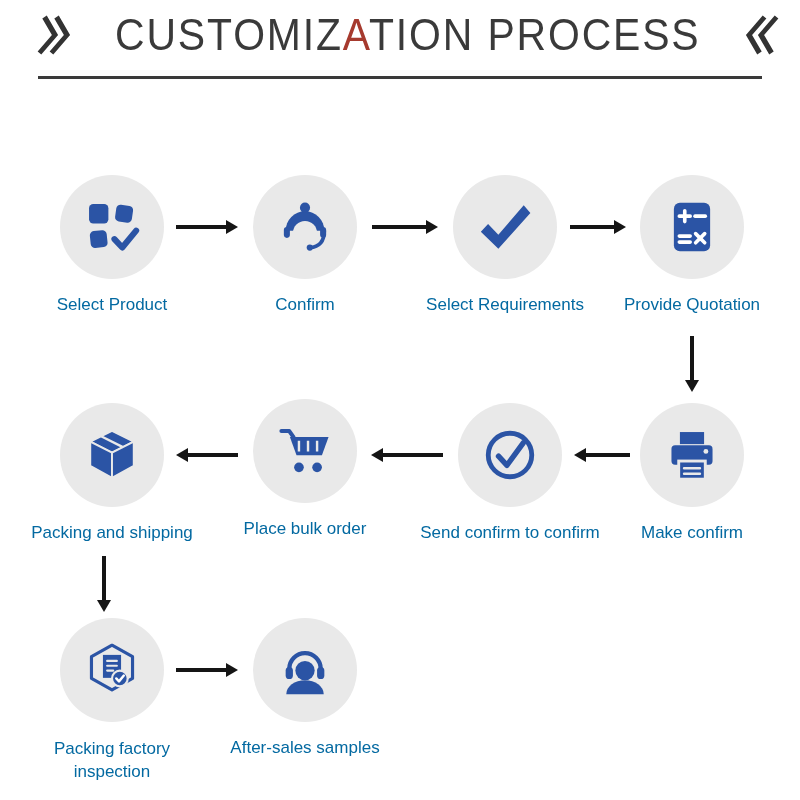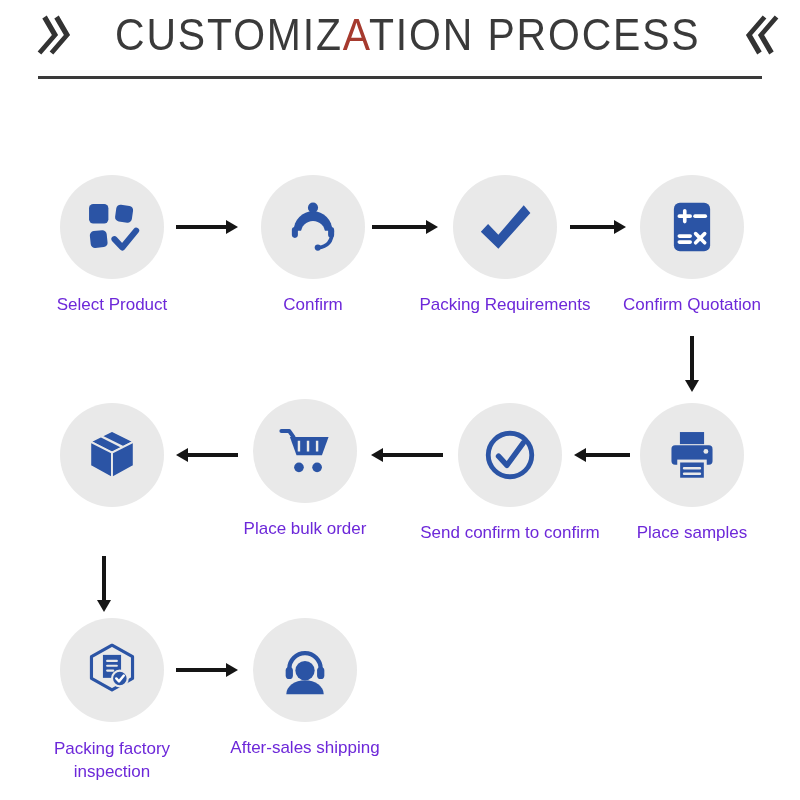--- a/index.html
+++ b/index.html
@@ -10,21 +10,21 @@
   .title-text{font-size:44px;font-weight:500;color:#3a3a3a;letter-spacing:2px;transform:scaleX(.93);white-space:pre;}
   .title-text .accent{color:#a63a2e;}
   .decor svg{display:block;transform:skewX(-8deg);}
   .hr{position:absolute;top:76px;left:38px;right:38px;height:3px;background:#3a3a3a;}
 
   
   .step{position:absolute;width:104px;height:104px;}
   .circle{width:104px;height:104px;border-radius:50%;background:#e9e9e9;display:flex;align-items:center;justify-content:center;}
   .circle svg{width:58px;height:58px;}
   .label{position:absolute;top:120px;left:50%;transform:translateX(-50%);white-space:nowrap;
-         font-size:17px;color:#6d28d9;text-align:center;}
+         font-size:17px;color:#0369a1;text-align:center;}
   .step.wrap .label{white-space:normal;width:160px;line-height:1.35;}
 
   
   .arrow-h{position:absolute;height:16px;display:flex;align-items:center;}
   .arrow-h .shaft{flex:1;height:4.5px;background:#151515;}
   .head-right{width:0;height:0;border-top:7.5px solid transparent;border-bottom:7.5px solid transparent;border-left:12px solid #151515;}
   .head-left{width:0;height:0;border-top:7.5px solid transparent;border-bottom:7.5px solid transparent;border-right:12px solid #151515;}
   .arrow-v{position:absolute;width:16px;display:flex;flex-direction:column;align-items:center;}
   .arrow-v .shaft{flex:1;width:4.5px;background:#151515;}
   .head-down{width:0;height:0;border-left:7.5px solid transparent;border-right:7.5px solid transparent;border-top:12px solid #151515;}
@@ -60,57 +60,57 @@
         <rect x="5" y="5" width="16" height="16" rx="3.5"></rect>
         <rect x="27" y="6" width="14" height="14" rx="3.5" transform="rotate(8 34 13)"></rect>
         <rect x="6" y="27" width="14" height="14" rx="3.5" transform="rotate(-6 13 34)"></rect>
       </g>
       <path d="M26 34 l6.5 7 L44 27" fill="none" stroke="#2b54a5" stroke-width="5" stroke-linecap="round" stroke-linejoin="round"></path>
     </svg>
   </div>
   <div class="label">Select Product</div>
 </div>
 
-<div class="step" style="left:261px;top:175px">
+<div class="step" style="left:253px;top:175px">
   <div class="circle">
     <svg viewBox="0 0 48 48">
       <path d="M8 27 a16 16 0 0 1 32 0 z" fill="#2b54a5"></path>
       <circle cx="24" cy="8" r="4.2" fill="#2b54a5"></circle>
       <circle cx="24" cy="29" r="10" fill="#e9e9e9"></circle>
       <path d="M40 27 q0 13 -12 14" fill="none" stroke="#2b54a5" stroke-width="3"></path>
       <circle cx="28" cy="41" r="2.6" fill="#2b54a5"></circle>
       <rect x="36.5" y="24" width="5" height="9" rx="2.5" fill="#2b54a5"></rect>
       <rect x="6.5" y="24" width="5" height="9" rx="2.5" fill="#2b54a5"></rect>
     </svg>
   </div>
   <div class="label">Confirm</div>
 </div>
 
 <div class="step" style="left:453px;top:175px">
   <div class="circle">
     <svg viewBox="0 0 48 48">
       <path d="M4 28 L10 21.5 L18.5 30.5 L39.5 6 L45 12.5 L18.5 42 Z" fill="#2b54a5"></path>
     </svg>
   </div>
-  <div class="label">Packing Requirements</div>
+  <div class="label">Select Requirements</div>
 </div>
 
 <div class="step" style="left:640px;top:175px">
   <div class="circle">
     <svg viewBox="0 0 48 48">
       <rect x="9" y="4" width="30" height="40" rx="5" fill="#2b54a5"></rect>
       <g stroke="#ffffff" stroke-width="3" stroke-linecap="round" fill="none">
         <path d="M13.5 15 h9 M18 10.5 v9"></path>
         <path d="M26.5 15 h8.5"></path>
         <path d="M13.5 31.5 h9 M13.5 36.5 h9"></path>
         <path d="M27 29.5 l7.5 7.5 M34.5 29.5 l-7.5 7.5"></path>
       </g>
     </svg>
   </div>
-  <div class="label">Confirm Quotation</div>
+  <div class="label">Provide Quotation</div>
 </div>
 
 <div class="arrow-h" style="left:176px;top:219px;width:62px">
     <div class="shaft"></div>
     <div class="head-right"></div>
   </div>
 <div class="arrow-h" style="left:372px;top:219px;width:66px">
     <div class="shaft"></div>
     <div class="head-right"></div>
   </div>
@@ -126,21 +126,21 @@
 <div class="step" style="left:640px;top:403px">
   <div class="circle">
     <svg viewBox="0 0 48 48">
       <rect x="14" y="5" width="20" height="10" fill="#2b54a5"></rect>
       <rect x="7" y="16" width="34" height="16" rx="3" fill="#2b54a5"></rect>
       <circle cx="35.5" cy="21" r="2" fill="#e9e9e9"></circle>
       <rect x="13" y="29" width="22" height="15" fill="#2b54a5" stroke="#e9e9e9" stroke-width="2.4"></rect>
       <path d="M17.5 35 h13 M17.5 39.5 h13" stroke="#e9e9e9" stroke-width="2.2" stroke-linecap="round"></path>
     </svg>
   </div>
-  <div class="label">Place samples</div>
+  <div class="label">Make confirm</div>
 </div>
 
 <div class="step" style="left:458px;top:403px">
   <div class="circle">
     <svg viewBox="0 0 48 48">
       <circle cx="24" cy="24" r="18" fill="none" stroke="#2b54a5" stroke-width="4"></circle>
       <path d="M14.5 25 l7 7.5 L35 14" fill="none" stroke="#2b54a5" stroke-width="4.5" stroke-linecap="round" stroke-linejoin="round"></path>
     </svg>
   </div>
   <div class="label">Send confirm to confirm</div>
@@ -163,20 +163,21 @@
   <div class="circle">
     <svg viewBox="0 0 48 48">
       <g fill="#2b54a5" stroke="#e9e9e9" stroke-width="1.6" stroke-linejoin="round">
         <polygon points="24,4 42,13 24,22 6,13"></polygon>
         <polygon points="6,13 24,22 24,43 6,33"></polygon>
         <polygon points="42,13 24,22 24,43 42,33"></polygon>
       </g>
       <path d="M15 8.5 L33 17.5" stroke="#e9e9e9" stroke-width="2" fill="none"></path>
     </svg>
   </div>
+  <div class="label">Packing and shipping</div>
 </div>
 
 <div class="arrow-h" style="left:574px;top:447px;width:56px">
     <div class="head-left"></div>
     <div class="shaft"></div>
   </div>
 <div class="arrow-h" style="left:371px;top:447px;width:72px">
     <div class="head-left"></div>
     <div class="shaft"></div>
   </div>
@@ -205,19 +206,19 @@
 <div class="step" style="left:253px;top:618px">
   <div class="circle">
     <svg viewBox="0 0 48 48">
       <path d="M11 23 a13 13 0 0 1 26 0" fill="none" stroke="#2b54a5" stroke-width="3.6"></path>
       <rect x="8" y="21.5" width="6" height="10" rx="3" fill="#2b54a5"></rect>
       <rect x="34" y="21.5" width="6" height="10" rx="3" fill="#2b54a5"></rect>
       <circle cx="24" cy="24.5" r="8" fill="#2b54a5"></circle>
       <path d="M8.5 44 a15.5 11.5 0 0 1 31 0 z" fill="#2b54a5"></path>
     </svg>
   </div>
-  <div class="label">After-sales shipping</div>
+  <div class="label">After-sales samples</div>
 </div>
 
 <div class="arrow-h" style="left:176px;top:662px;width:62px">
     <div class="shaft"></div>
     <div class="head-right"></div>
   </div>
 
 </body></html>

